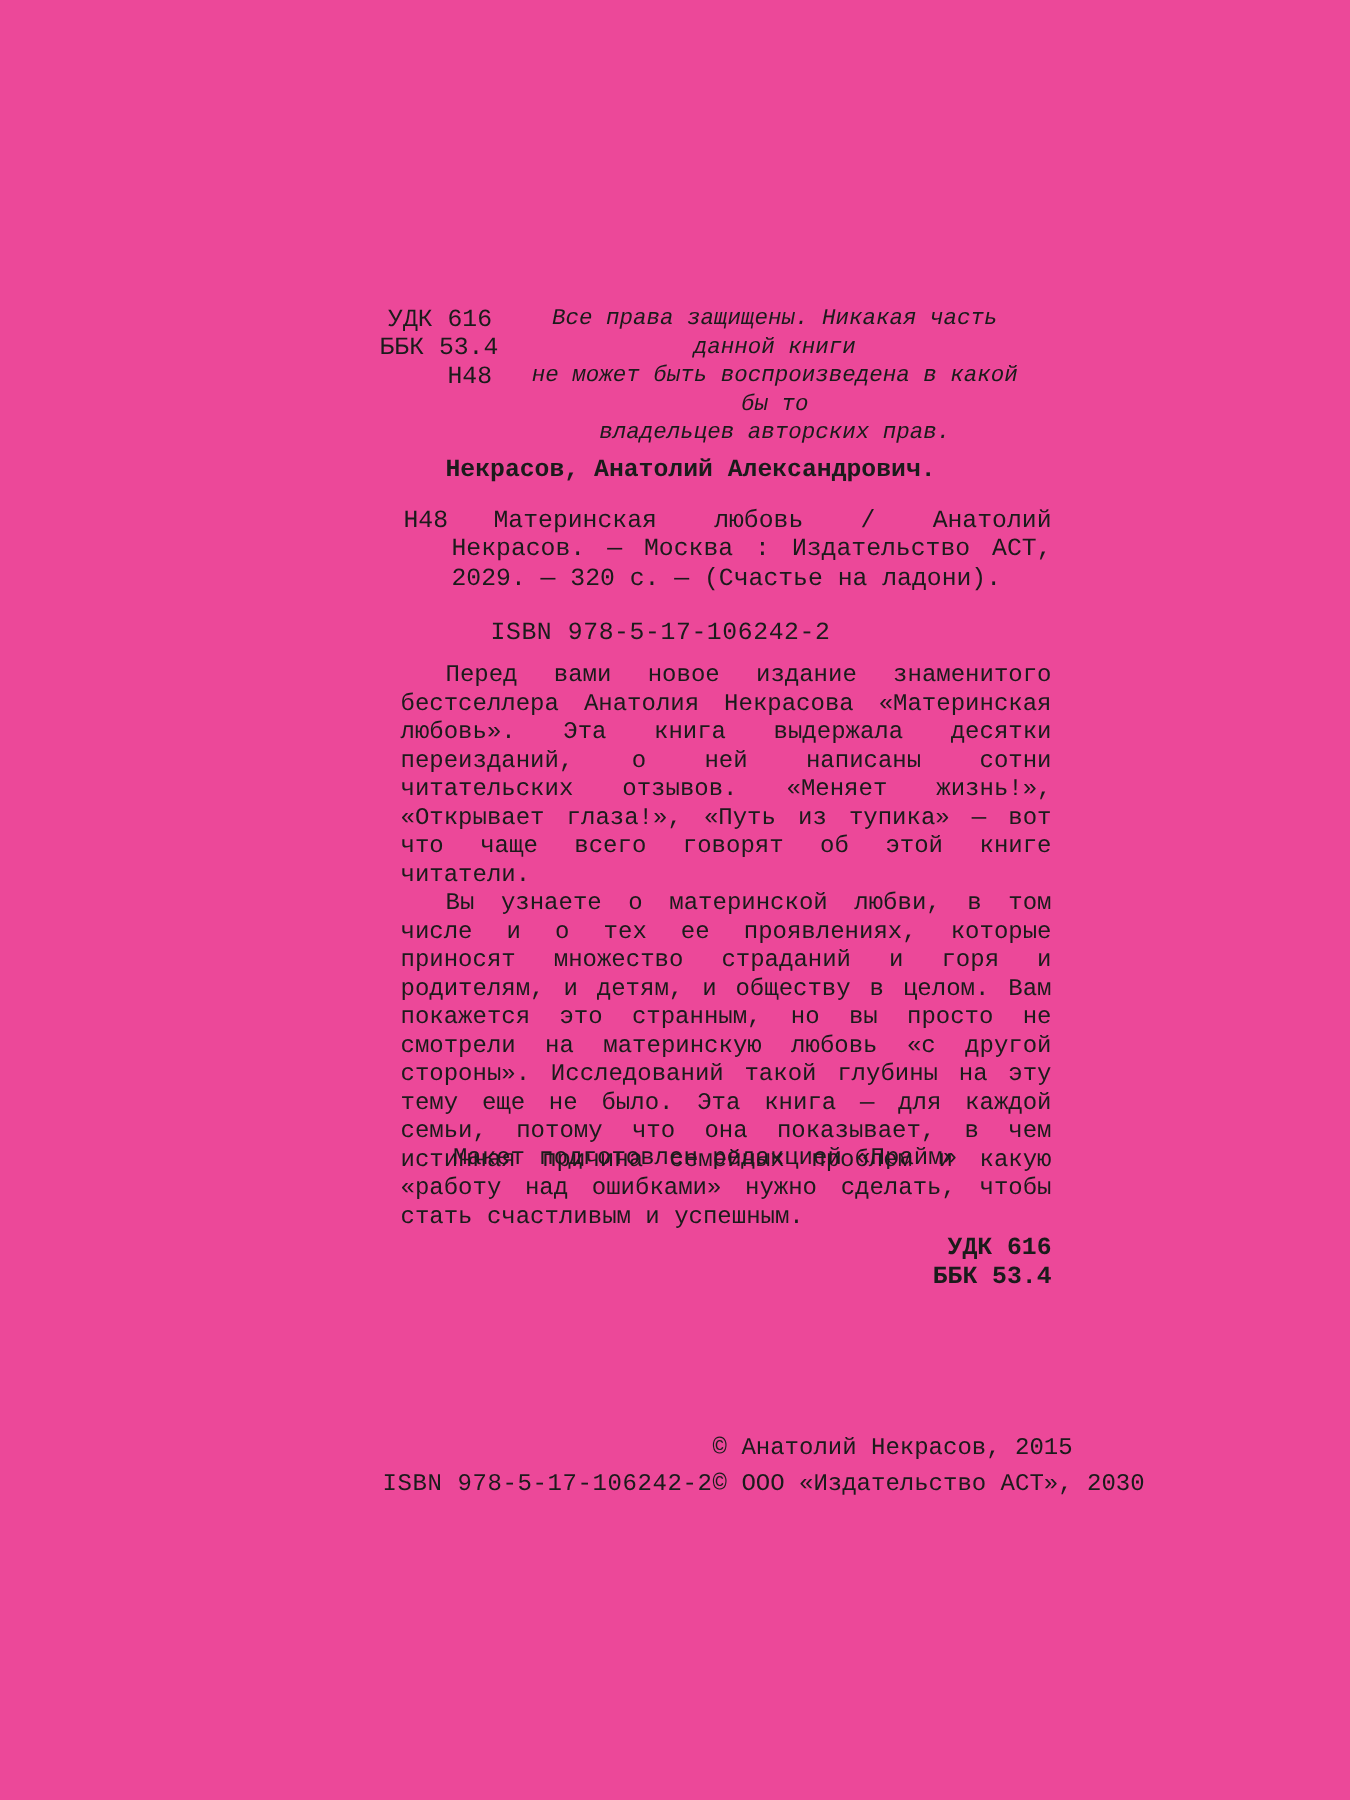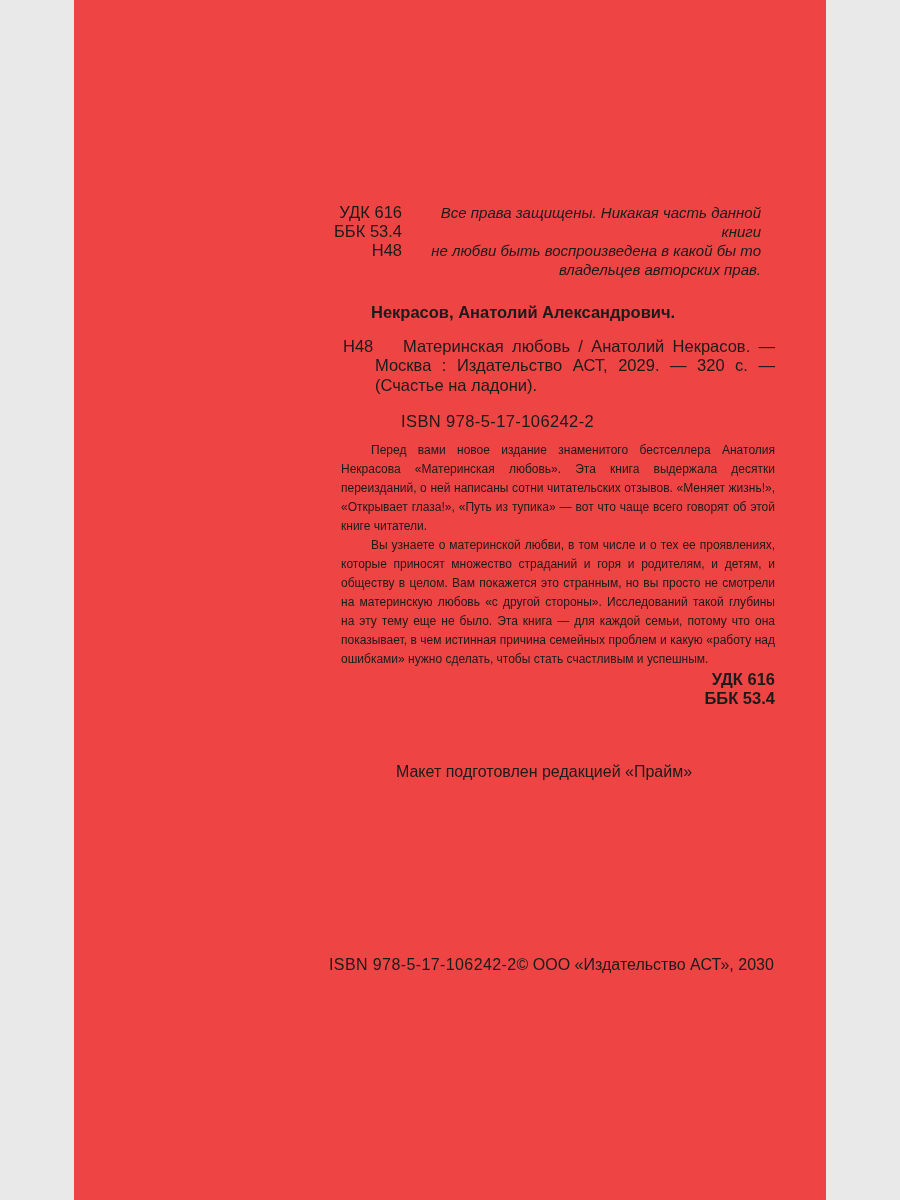--- a/index.html
+++ b/index.html
@@ -2,26 +2,26 @@
 <html><head>
 <meta charset="utf-8">
 <style>
   html, body {
     margin: 0;
     padding: 0;
     background: #e9e9e9;
   }
   .page {
     position: relative;
-    width: 752px;
+    width: 900px;
     height: 1200px;
     margin: 0 auto;
-    background: #ef4444;
+    background: #ec4899;
     color: #1b1b1b;
-    font-family: Liberation Sans, sans-serif;
+    font-family: Liberation Mono, monospace;
     overflow: hidden;
   }
 
   
   .top-block {
     position: absolute;
     left: 253px;
     top: 203px;
     width: 434px;
     display: flex;
@@ -30,21 +30,21 @@
   .codes-col {
     width: 75px;
     text-align: right;
     font-size: 16.5px;
     line-height: 19px;
     white-space: nowrap;
   }
   .rights-col {
     flex: 1;
     margin-left: 18px;
-    text-align: right;
+    text-align: center;
     font-style: italic;
     font-size: 15px;
     line-height: 19px;
   }
 
   
   .biblio-col {
     position: absolute;
     left: 267px;
     top: 303px;
@@ -70,21 +70,21 @@
     text-indent: 28px;
     text-align: justify;
   }
   .isbn-line {
     margin: 17px 0 0 60px;
     letter-spacing: 0.4px;
     white-space: nowrap;
   }
   .annotation-para {
     margin: 0;
-    font-size: 12px;
+    font-size: 16px;
     line-height: 19px;
     text-align: justify;
     text-indent: 30px;
   }
   .annotation-para.first {
     margin-top: 9px;
   }
   .classification-right {
     margin-top: 1px;
     text-align: right;
@@ -130,21 +130,21 @@
 <div class="page">
 
   <div class="top-block">
     <div class="codes-col">
       <div>УДК 616</div>
       <div>ББК 53.4</div>
       <div>Н48</div>
     </div>
     <div class="rights-col">
       <div>Все права защищены. Никакая часть данной книги</div>
-      <div>не любви быть воспроизведена в какой бы то</div>
+      <div>не может быть воспроизведена в какой бы то</div>
       <div>владельцев авторских прав.</div>
     </div>
   </div>
 
   <div class="biblio-col">
     <p class="author-heading">Некрасов, Анатолий Александрович.</p>
 
     <div class="catalog-entry">
       <span class="catalog-label">Н48</span>
       <p class="catalog-text">Материнская любовь / Анатолий Некрасов. — Москва : Издательство АСТ, 2029. — 320 с. — (Счастье на ладони).</p>
@@ -159,17 +159,18 @@
       <div>УДК 616</div>
       <div>ББК 53.4</div>
     </div>
   </div>
 
   <div class="imprint-note">Макет подготовлен редакцией «Прайм»</div>
 
   <div class="bottom-block">
     <div class="bottom-isbn">ISBN 978-5-17-106242-2</div>
     <div class="copyright-col">
+      <div>© Анатолий Некрасов, 2015</div>
       <div>© ООО «Издательство АСТ», 2030</div>
     </div>
   </div>
 
 </div>
 
 </body></html>

